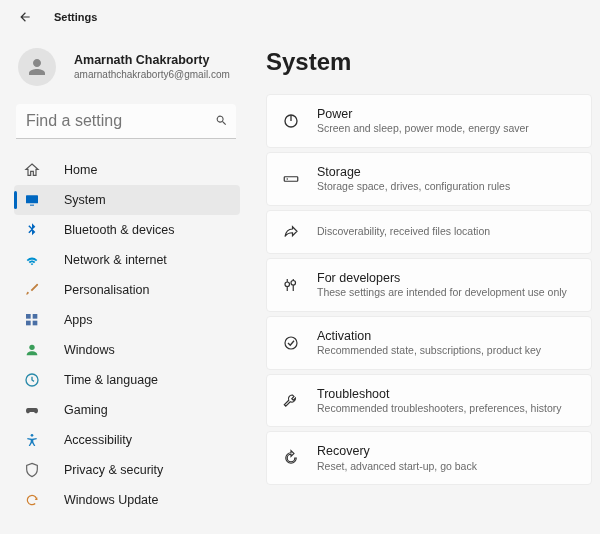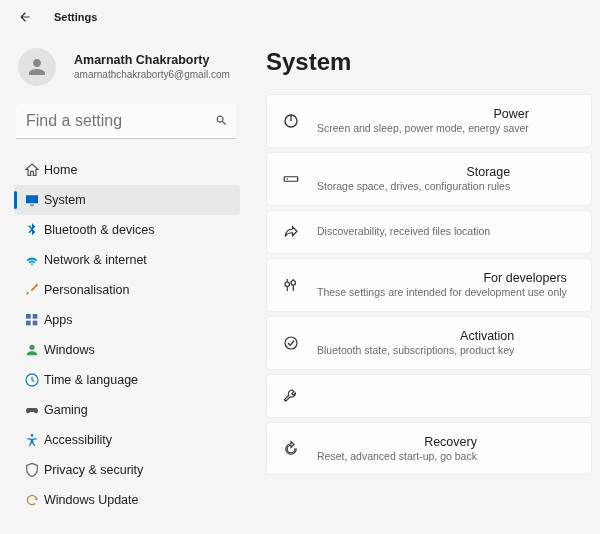--- a/index.html
+++ b/index.html
@@ -76,21 +76,21 @@
       position: absolute;
       right: 8px;
       top: 50%;
       transform: translateY(-50%);
       color: #555;
     }
     .nav-list { list-style: none; }
     .nav-item {
       display: flex;
       align-items: center;
-      gap: 4px;
+      gap: 24px;
       padding: 7px 10px;
       border-radius: 4px;
       font-size: 12.5px;
       cursor: pointer;
       position: relative;
     }
     .nav-item.active { background: #e8e8e8; }
     .nav-item.active::before {
       content: "";
       position: absolute;
@@ -133,21 +133,21 @@
     }
     .card-icon {
       width: 20px;
       height: 20px;
       display: flex;
       align-items: center;
       justify-content: center;
       flex-shrink: 0;
       color: #333;
     }
-    .card-text { line-height: 1.3; text-align: right; }
+    .card-text { line-height: 1.3; }
     .card-title { font-size: 12.5px; font-weight: 400; }
     .card-sub { font-size: 10.5px; color: #6b6b6b; }
     
     .sidebar::-webkit-scrollbar, .main::-webkit-scrollbar { width: 0; }
   </style>
 </head>
 <body>
 
 <div class="header">
   <span class="back-arrow">
@@ -344,30 +344,34 @@
 
     <div class="card">
       <span class="card-icon">
           <svg width="18" height="18" viewBox="0 0 24 24">
             <circle cx="12" cy="12" r="8" fill="none" stroke="#333" stroke-width="1.6"></circle>
             <path d="M8 12l3 3 5-6" stroke="#333" stroke-width="1.8" fill="none"></path>
           </svg>
         </span>
       <div class="card-text">
           <div class="card-title">Activation</div>
-          <div class="card-sub">Bluetooth state, subscriptions, product key</div>
+          <div class="card-sub">Recommended state, subscriptions, product key</div>
         </div>
     </div>
 
     <div class="card">
       <span class="card-icon">
           <svg width="18" height="18" viewBox="0 0 24 24">
             <path d="M14 4a5 5 0 00-5 7l-6 6 2 2 6-6a5 5 0 007-5l-3 3-2-2 3-3-2-2z" fill="none" stroke="#333" stroke-width="1.5"></path>
           </svg>
         </span>
+      <div class="card-text">
+          <div class="card-title">Troubleshoot</div>
+          <div class="card-sub">Recommended troubleshooters, preferences, history</div>
+        </div>
     </div>
 
     <div class="card">
       <span class="card-icon">
           <svg width="18" height="18" viewBox="0 0 24 24">
             <path d="M12 5a7 7 0 107 7h-2a5 5 0 11-5-5v3l4-4-4-4v3z" fill="none" stroke="#333" stroke-width="1.5"></path>
           </svg>
         </span>
       <div class="card-text">
           <div class="card-title">Recovery</div>

